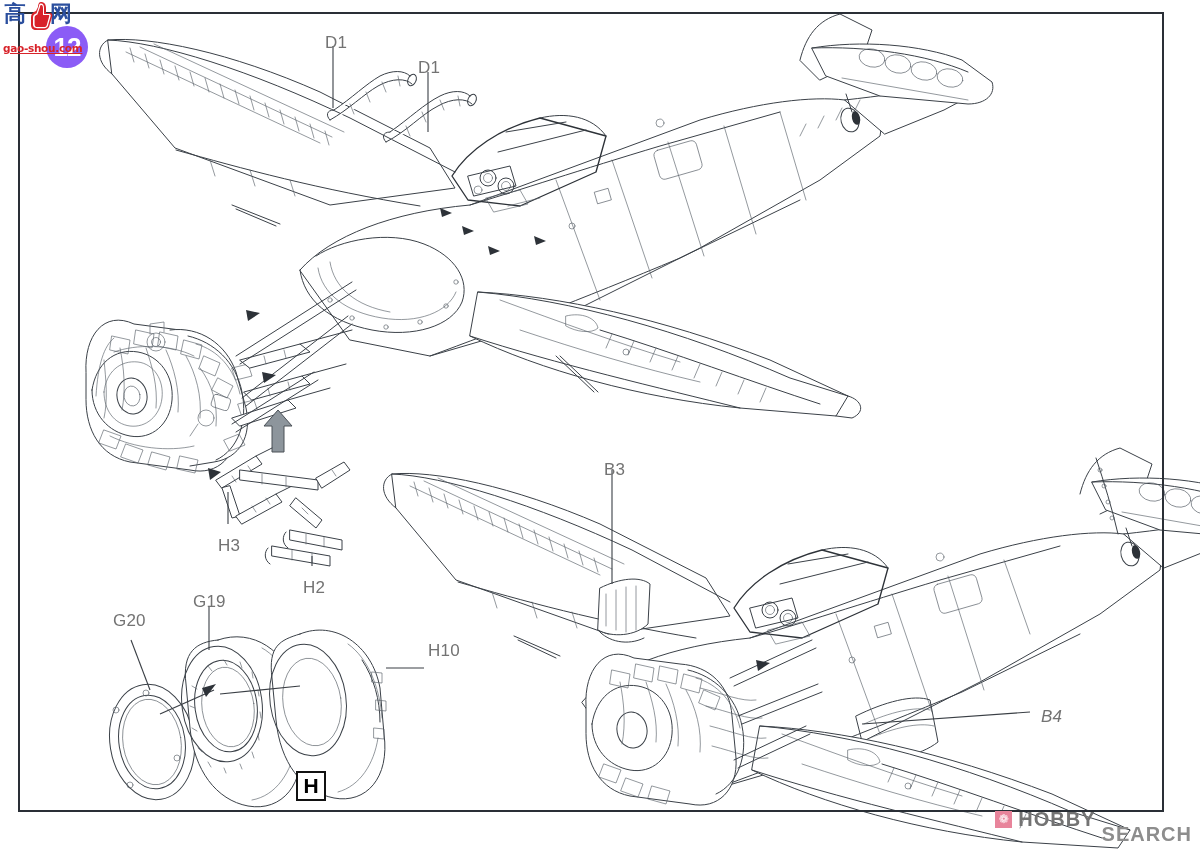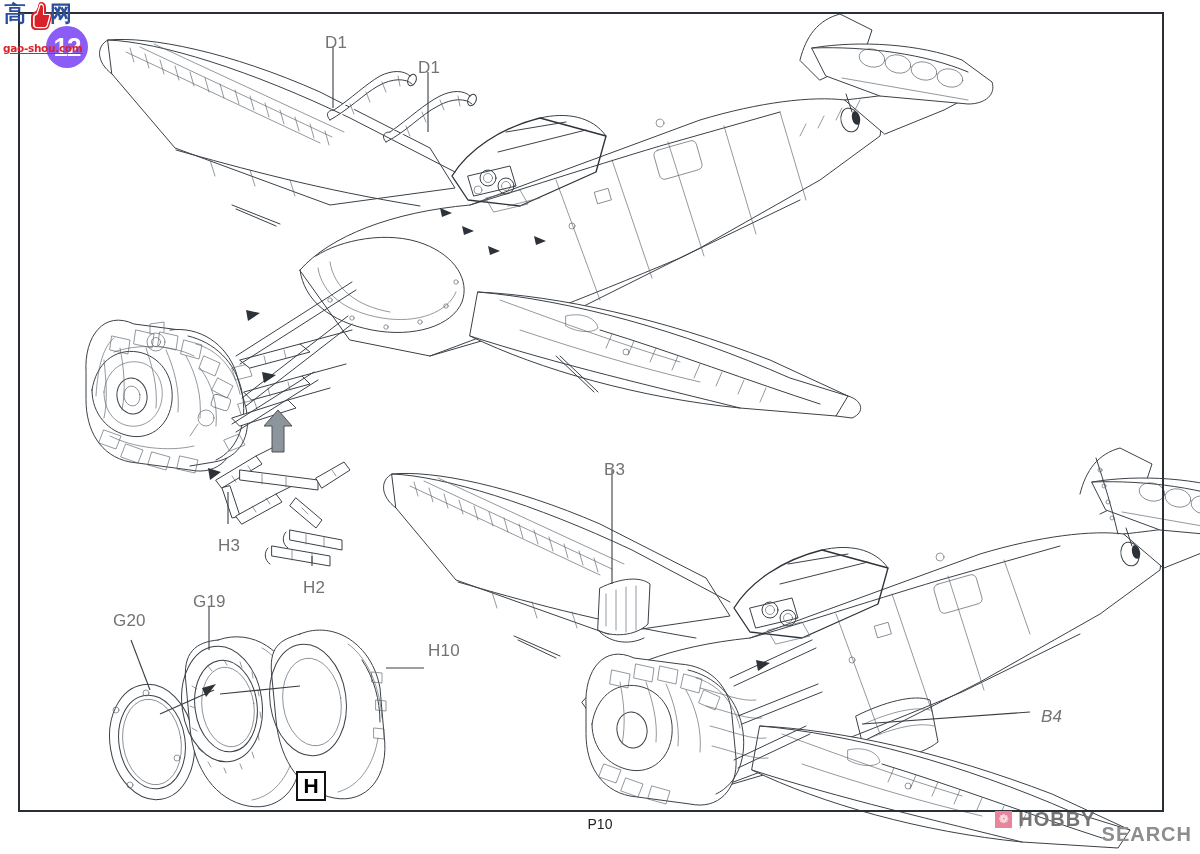--- a/index.html
+++ b/index.html
@@ -551,21 +551,20 @@
       <path d="M11,5 C11,3 12,2.5 13,2.5 C15,2.5 16,4 16,7 L16,13 L21.5,13
                C22.5,13 23,14 22.6,15.2 L20,24.5 C19.4,26.4 18.2,27.2 16.4,27.2
                L9,27.2 C6.6,27.2 5,25.8 5,23.6 L5,16.4 C5,14.4 6.4,12.8 8.6,12.2 Z" fill="#ffffff"></path>
       <path d="M12,6 C12,4.4 12.6,4 13.2,4 C14.6,4 15,5.2 15,7.6 L15,14 L20.6,14
                C21.2,14 21.4,14.5 21.2,15.2 L18.8,24 C18.4,25.4 17.6,26 16.2,26
                L9.4,26 C7.8,26 6.6,25 6.6,23.4 L6.6,16.8 C6.6,15.2 7.6,14.2 9.4,13.6 Z" fill="#d8232a"></path>
     </svg>
     <div class="gs-url">gao-shou.com</div>
   </div>
 
-  <div class="pageno">P10</div>
 
   <div class="hs">
     <div class="hs-mark">❁</div>
     <span class="hs-hobby">HOBBY</span>
     <span class="hs-search">SEARCH</span>
   </div>
 
 </div>
 
 </body></html>

